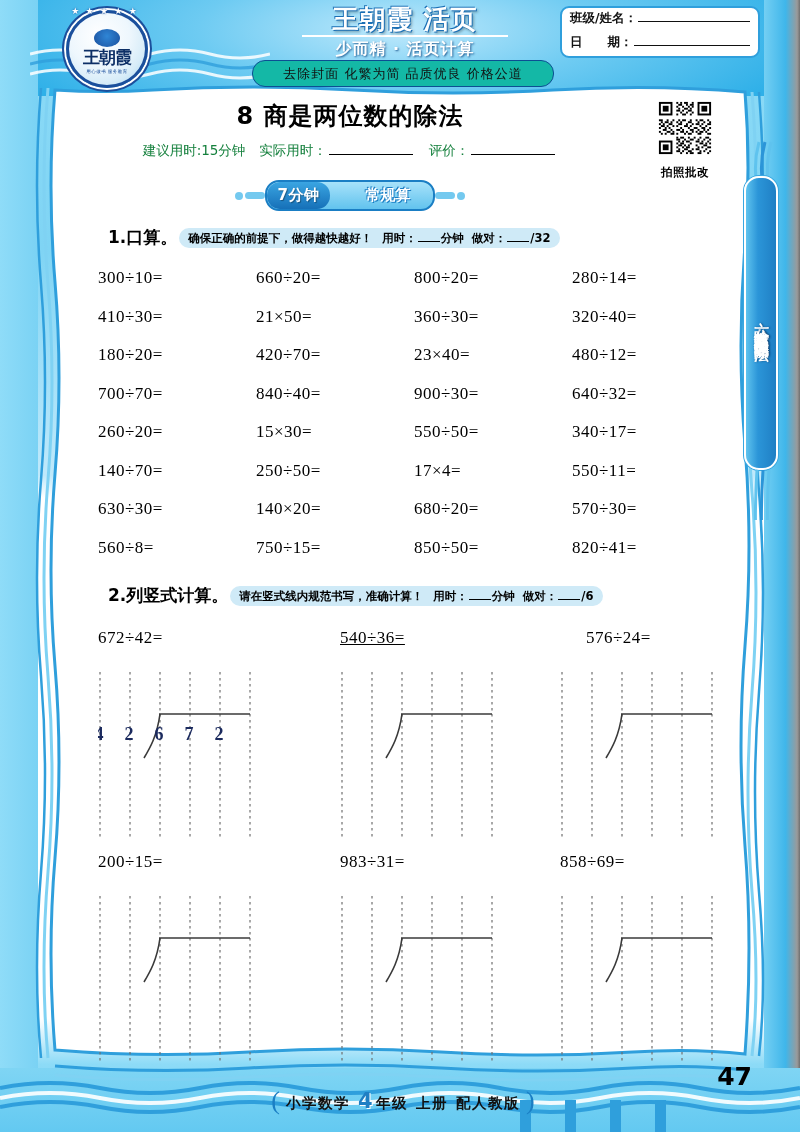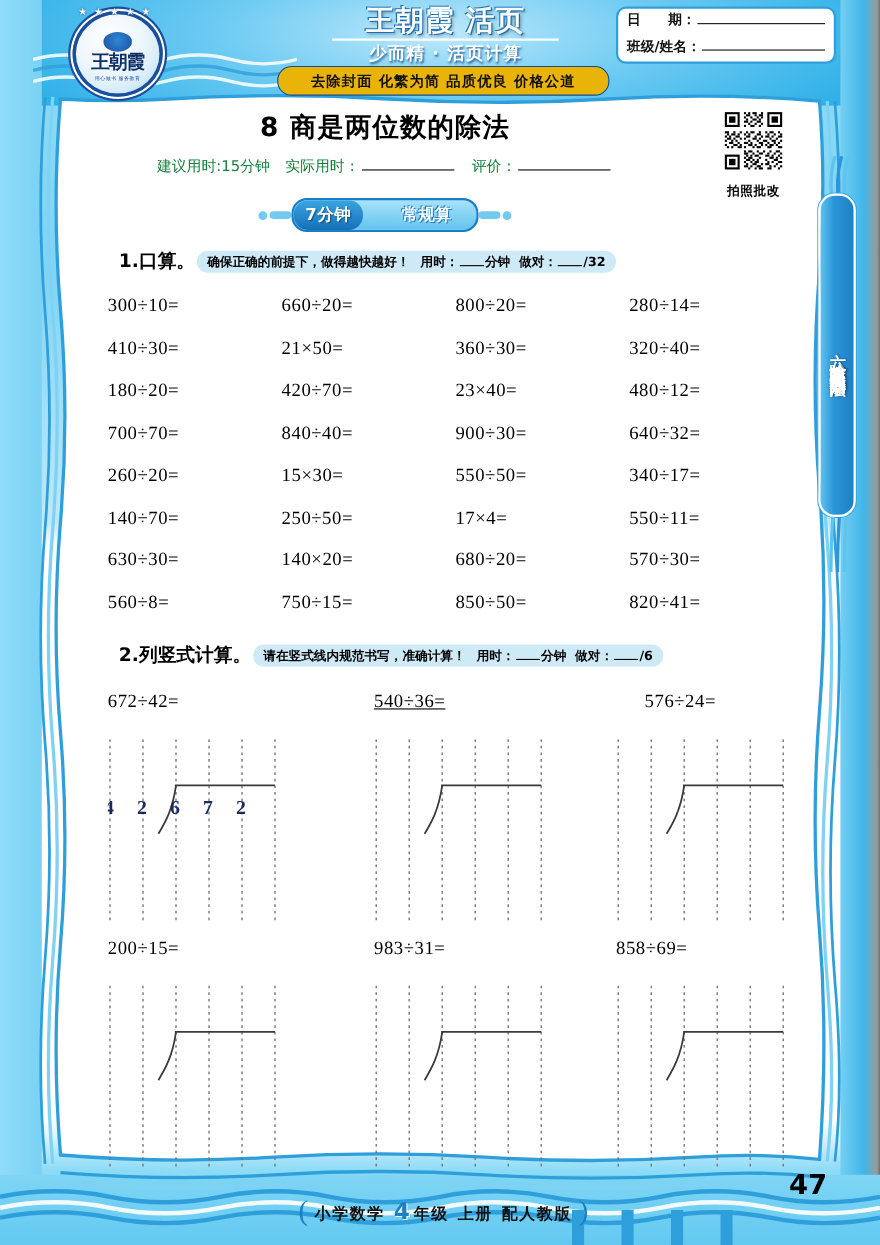--- a/index.html
+++ b/index.html
@@ -108,23 +108,23 @@
   .nb-label {
     font-size:12.5px; font-weight:bold; color:#111; white-space:nowrap;
     font-family:"DejaVu Sans", sans-serif;
   }
   .nb-line { flex:1; border-bottom:1.6px solid #111; margin-bottom:3px; margin-left:1px; }
 
   
   .slogan {
     position:absolute; left:252px; top:60px; width:300px; height:25px;
     border:1.8px solid #0c4f93; border-radius:13px;
-    background:#eab308;
+    background:#14b8a6;
     display:flex; align-items:center; justify-content:center;
-    font-size:13px; font-weight:bold; color:#111; letter-spacing:1px;
+    font-size:13px; font-weight:normal; color:#111; letter-spacing:1px;
     font-family:"DejaVu Sans", sans-serif;
   }
 
   
   .vtab {
     position:absolute; right:22px; top:176px; width:30px; height:290px;
     background: linear-gradient(90deg,#5fc3ee 0%,#2b95d8 40%,#1f7fc4 100%);
     border:2px solid #ffffff; border-radius:15px;
     box-shadow: 0 0 0 1px #3aa7e0;
     display:flex; align-items:center; justify-content:center;
@@ -298,25 +298,25 @@
   </div>
 
   <div class="masthead">
     <div class="mast-title">王朝霞 活页</div>
     <div class="mast-rule"></div>
     <div class="mast-sub">少而精 · 活页计算</div>
   </div>
 
   <div class="namebox">
     <div class="nb-row">
-      <span class="nb-label">日　　期：</span>
+      <span class="nb-label">班级/姓名：</span>
       <span class="nb-line"></span>
     </div>
     <div class="nb-row">
-      <span class="nb-label">班级/姓名：</span>
+      <span class="nb-label">日　　期：</span>
       <span class="nb-line"></span>
     </div>
   </div>
 
   <div class="slogan">去除封面  化繁为简  品质优良  价格公道</div>
 
   <svg class="vtab-tail" style="top:140px;" width="22" height="46">
     <path d="M5 46 Q1 24 7 2" stroke="#5fc3ee" stroke-width="3" fill="none"></path>
     <path d="M11 46 Q7 24 13 2" stroke="#2b95d8" stroke-width="3" fill="none"></path>
     <path d="M17 46 Q13 24 19 2" stroke="#5fc3ee" stroke-width="3" fill="none"></path>

